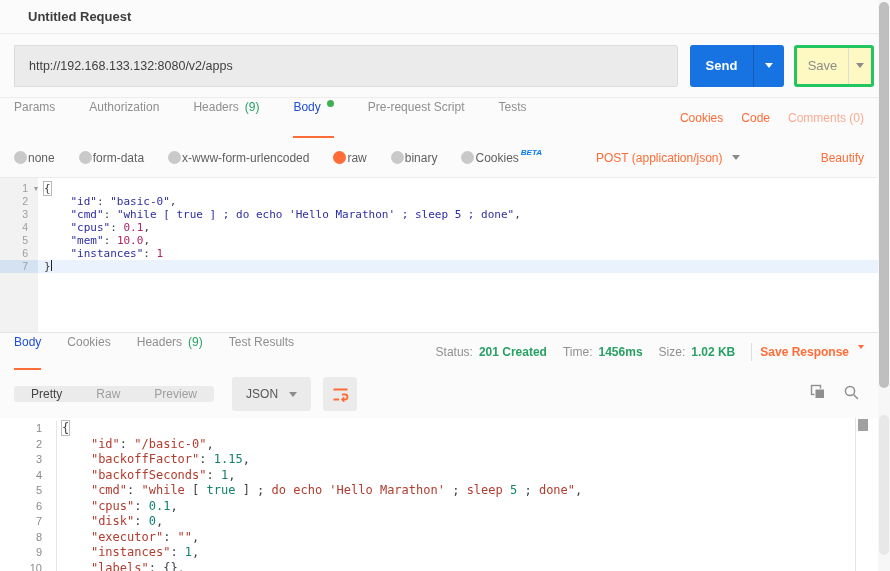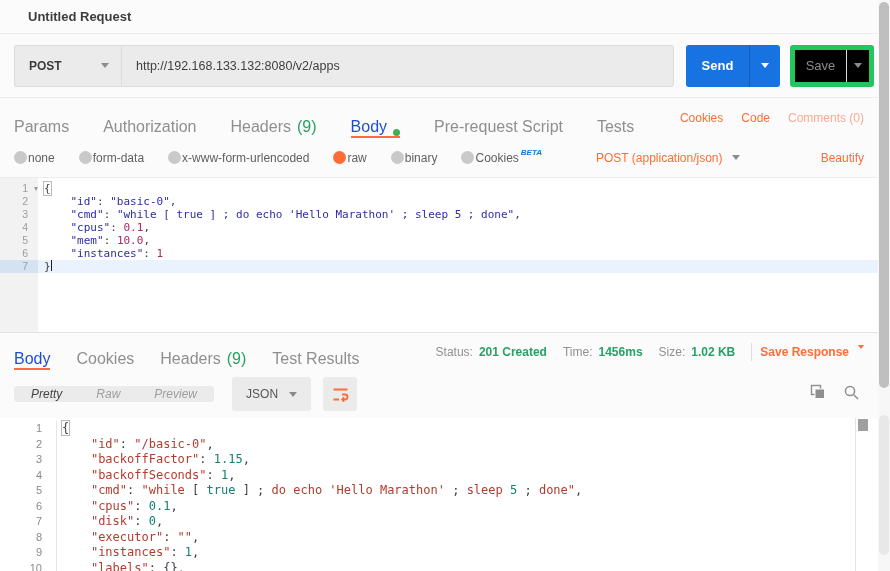--- a/index.html
+++ b/index.html
@@ -18,32 +18,32 @@
                    border-radius:3px 0 0 3px; display:flex; align-items:center; justify-content:space-between;
                    padding:0 12px 0 14px; font-size:12px; font-weight:600; color:#3c3c3c; }
   .url-input { flex:1; height:42px; background:#ebebeb; border:1px solid #dcdcdc; border-radius:0 3px 3px 0;
                display:flex; align-items:center; padding:0 14px; font-size:12.5px; color:#3f3f3f; margin-right:12px; }
   .btn { height:42px; display:flex; border-radius:3px; overflow:hidden; }
   .send { margin-right:10px; }
   .send .main { width:63px; background:#1673e1; color:#fff; font-weight:700; font-size:13px;
                 display:flex; align-items:center; justify-content:center; }
   .send .arr  { width:31px; background:#1673e1; border-left:1px solid rgba(0,0,0,.18);
                 display:flex; align-items:center; justify-content:center; }
-  .save { border:5px solid #22c55e; background:#000000; color:#8c8c8c; }
+  .save { border:3px solid #22c55e; background:#fef9c3; color:#8c8c8c; }
   .save .main { width:51px; font-size:13px; display:flex; align-items:center; justify-content:center; }
   .save .arr  { width:23px; border-left:1px solid #dcdcdc; display:flex; align-items:center; justify-content:center; }
 
   .caret-dn { width:0; height:0; border-left:4px solid transparent; border-right:4px solid transparent; border-top:5px solid #8b8b8b; }
   .caret-dn.white { border-top-color:#fff; }
   .caret-dn.orange { border-top-color:#ff6c37; }
   .caret-dn.sm { border-left-width:3.5px; border-right-width:3.5px; border-top-width:4.5px; }
 
   
   .tabsrow { flex:0 0 40px; background:#fbfbfb; display:flex; align-items:stretch; padding:0 26px 0 14px; }
-  .tab { display:flex; align-items:flex-end; gap:6px; font-size:16px; color:#8f8f8f;
+  .tab { display:flex; align-items:flex-start; gap:6px; font-size:12px; color:#8f8f8f;
          margin-right:34px; border-bottom:2px solid transparent; padding-top:2px; }
   .tab.active { color:#1d4ed8; border-bottom-color:#ff6c37; }
   .tab .count { color:#28a164; }
   .tab .dot { width:7px; height:7px; border-radius:50%; background:#3faf54; }
   .tabs-right { margin-left:auto; display:flex; align-items:center; gap:18px; font-size:12px; }
   .tabs-right .lnk { color:#ff6c37; }
   .tabs-right .lnk.muted { color:#f9ab92; }
 
   
   .typebar { flex:0 0 40px; background:#fbfbfb; border-bottom:1px solid #ececec;
@@ -82,21 +82,21 @@
   .resp-header .tab { margin-right:26px; }
   .resp-meta { margin-left:auto; display:flex; align-items:center; font-size:12px; }
   .meta-pair { display:flex; align-items:center; margin-left:16px; }
   .meta-label { color:#909090; margin-right:6px; }
   .meta-value { color:#28a164; font-weight:600; }
   .vdiv { width:1px; height:18px; background:#ddd; margin:0 8px 0 16px; }
   .save-resp { color:#ff6c37; font-weight:600; display:flex; align-items:flex-start; gap:9px; }
 
   
   .resp-toolbar { flex:0 0 48px; background:#fbfbfb; display:flex; align-items:center; padding:0 30px 0 14px; }
-  .seg { display:flex; background:#ebebeb; border-radius:3px; height:16px; align-items:center;font-style:italic; }
+  .seg { display:flex; background:#ebebeb; border-radius:3px; height:16px; align-items:center; }
   .seg-item { padding:0 17px; font-size:12px; color:#9e9e9e; }
   .seg-item.active { color:#454545; }
   .fmt-select { margin-left:18px; background:#ebebeb; border-radius:3px; height:34px;
                 display:flex; align-items:center; gap:11px; padding:0 14px; font-size:12px; color:#555; }
   .wrap-btn { margin-left:12px; width:34px; height:34px; background:#ebebeb; border-radius:3px;
               display:flex; align-items:center; justify-content:center; }
   .right-icons { margin-left:auto; display:flex; gap:16px; align-items:center; }
 
   
   #response-editor { flex:1 1 auto; font-size:12px; padding-top:3px; }
@@ -116,24 +116,20 @@
 </head>
 <body>
 
 <div class="app">
 
   <div class="titlebar">
     <span>Untitled Request</span>
   </div>
 
   <div class="reqbar">
-    <div class="method-select">
-      <span>POST</span>
-      <span class="caret-dn"></span>
-    </div>
     <div class="url-input">
       <span>http://192.168.133.132:8080/v2/apps</span>
     </div>
     <div class="btn send">
       <div class="main">Send</div>
       <div class="arr">
         <span class="caret-dn white"></span>
       </div>
     </div>
     <div class="btn save">

